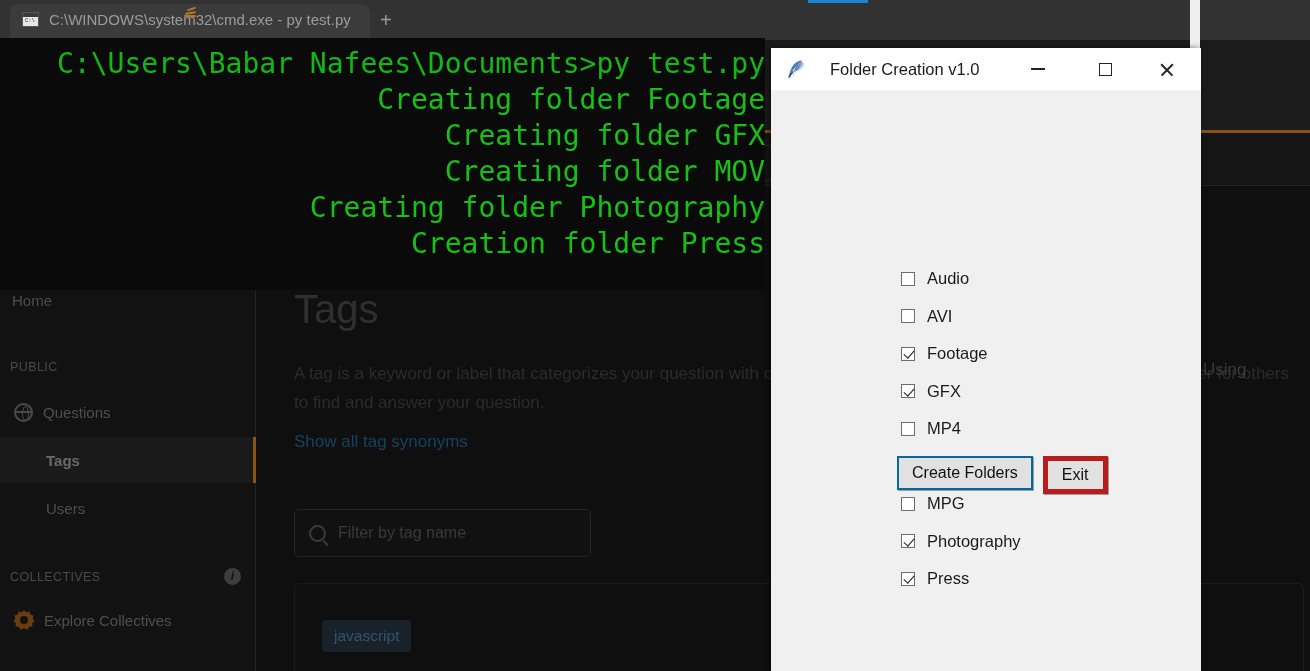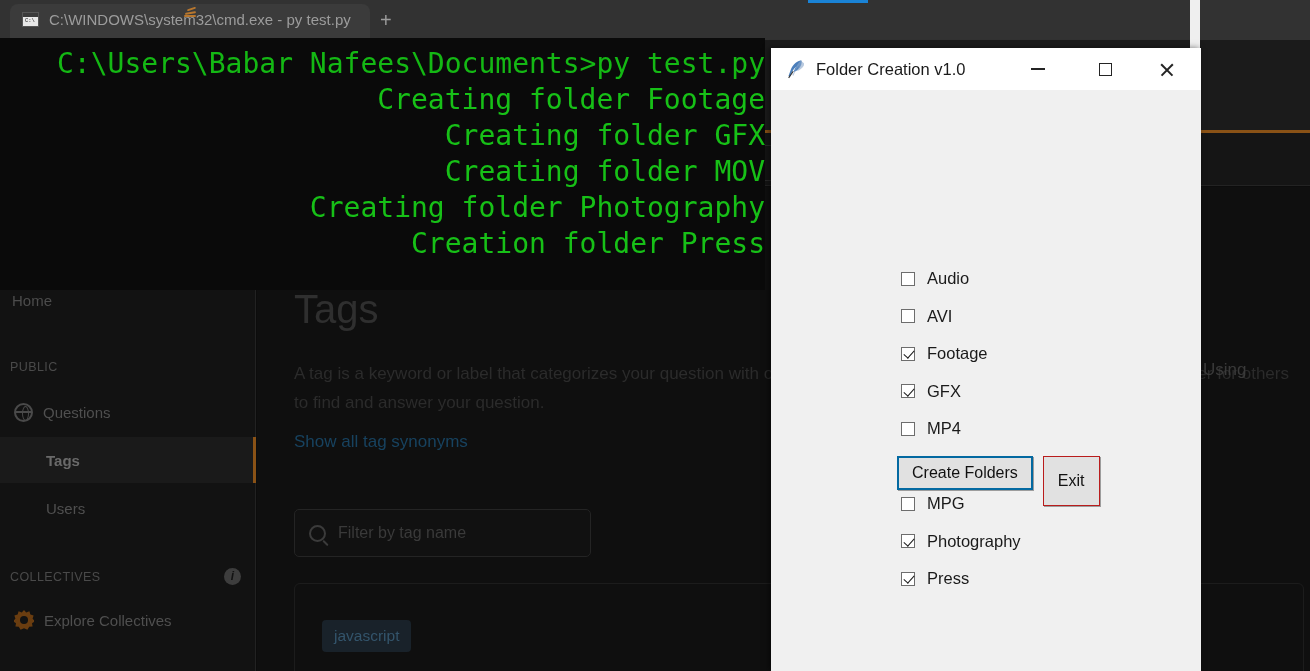--- a/index.html
+++ b/index.html
@@ -133,21 +133,21 @@
   .cmd-ico::after { content:"C:\\"; position:absolute; left:2px; top:4px; font-size:5.5px; color:#111; font-family:"Liberation Mono", monospace; }
   .cmd-title span { color:#9c9c9c; font-size:15px; font-family:"Liberation Sans", sans-serif; }
   .cmd-body { position:absolute; left:0; top:38px; width:765px; height:252px; background:#0a0a0a; padding:8px 0 0 2px; }
   .cmd-line { color:#17c017; font-family:"DejaVu Sans Mono", monospace; font-size:28px; line-height:36px; white-space:pre; }
   .cmd-body .cmd-line:first-child { color:#14b814; }
 
   
   #dialog { position:absolute; left:771px; top:48px; width:430px; height:623px; background:#f0f0f0; box-shadow:-2px 0 6px rgba(0,0,0,.5); }
   .dlg-title { position:absolute; left:0; top:0; width:430px; height:42px; background:#fff; display:flex; align-items:center; }
   .feather { width:18px; height:20px; margin-left:15px; flex:0 0 18px; }
-  .dlg-title-text { margin-left:12px; color:#1a1a1a; font-size:16.5px; }
+  .dlg-title-text { margin-left:26px; color:#1a1a1a; font-size:16.5px; }
   .wbtn { position:absolute; top:0; width:47px; height:42px; display:flex; align-items:center; justify-content:center; color:#242424; }
   #btn-min { right:140px; }
   #btn-max { right:72px; }
   #btn-close { right:11px; }
   #btn-min .g { width:14px; height:1.5px; background:#242424; }
   #btn-max .g { width:13px; height:13px; border:1.5px solid #242424; }
   #btn-close .g { position:relative; width:15px; height:15px; }
   #btn-close .g::before, #btn-close .g::after { content:""; position:absolute; left:0; top:7px; width:16px; height:1.5px; background:#242424; }
   #btn-close .g::before { transform:rotate(45deg); }
   #btn-close .g::after  { transform:rotate(-45deg); }
@@ -156,22 +156,22 @@
   .cb-list { position:absolute; left:130px; top:170px; }
   .cb-row { display:flex; align-items:center; height:37.5px; gap:12px; }
   .cb-box { width:14px; height:14px; background:#fff; border:1px solid #6d6d6d; position:relative; flex:0 0 14px; }
   .cb-box.checked::after {
     content:""; position:absolute; left:3.5px; top:0.5px; width:5px; height:9px;
     border:1.8px solid #1a1a1a; border-top:none; border-left:none; transform:rotate(42deg);
   }
   .cb-label { color:#1a1a1a; font-size:16.5px; }
   .dlg-buttons { position:absolute; left:126px; top:366px; display:flex; gap:10px; align-items:flex-start; }
   .tk-btn {
-    background:#e1e1e1; border:1px solid #b91c1c; box-shadow:1px 1px 0 #9d9d9d;
-    padding:16px 14px; color:#111; font-size:16px; line-height:1;
+    background:#e1e1e1; border:5px solid #b91c1c; box-shadow:1px 1px 0 #9d9d9d;
+    padding:6px 14px; color:#111; font-size:16px; line-height:1;
   }
   .tk-btn.focused { border:2px solid #0369a1; padding:7px 13px; }
 </style>
 </head>
 <body>
 
 <div id="screen">
 
   <div id="browser">
 

